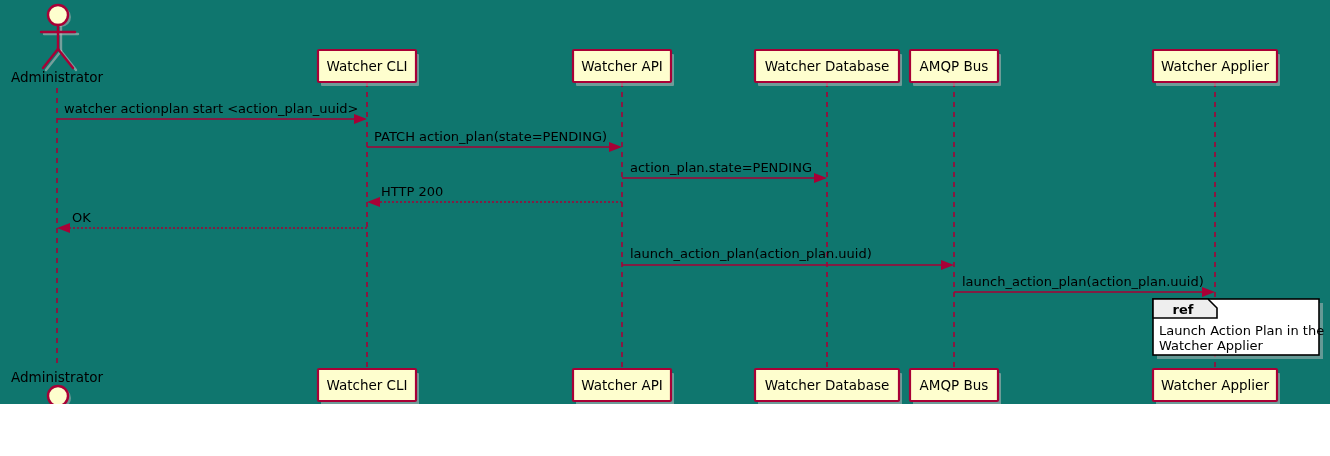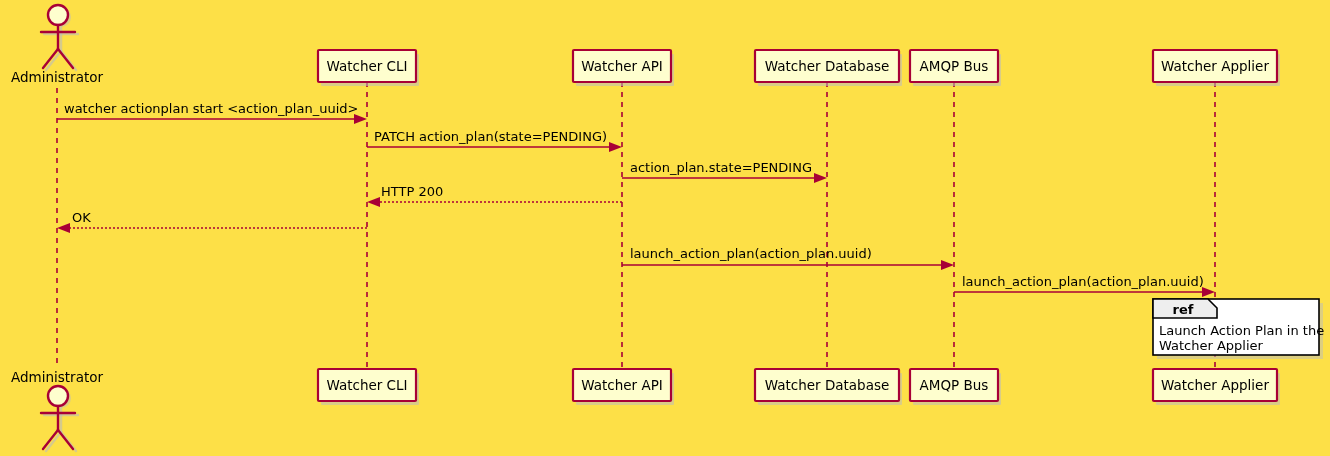--- a/index.html
+++ b/index.html
@@ -6,22 +6,22 @@
     margin: 0;
     padding: 0;
     background: #FFFFFF;
   }
   body {
     font-family: "DejaVu Sans", sans-serif;
   }
   #canvas {
     position: relative;
     width: 1330px;
-    height: 456px;
-    background: #fde047;
+    height: 404px;
+    background: #0f766e;
     overflow: hidden;
   }
   svg#diagram {
     position: absolute;
     left: 0;
     top: 0;
     width: 1330px;
     height: 456px;
   }
   .lifeline {

